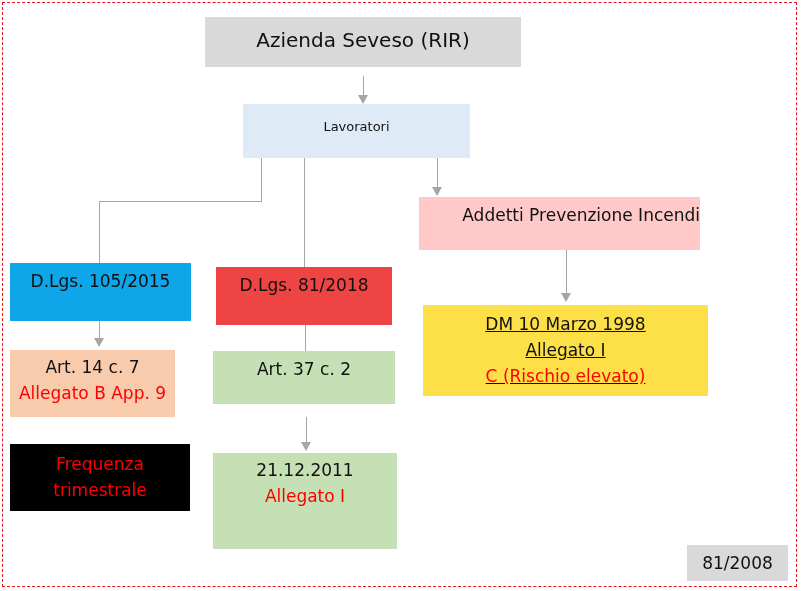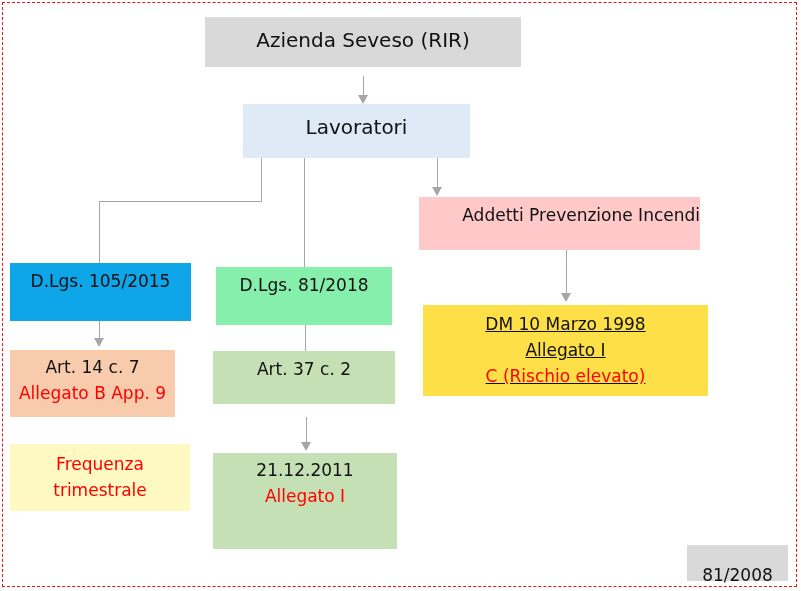--- a/index.html
+++ b/index.html
@@ -35,21 +35,21 @@
 <div class="line" style="left:306px;top:417px;width:1px;height:25px;"></div>
 <div class="arrow" style="left:301px;top:442px;"></div>
 
 <div class="line" style="left:566px;top:250px;width:1px;height:43px;"></div>
 <div class="arrow" style="left:561px;top:293px;"></div>
 
 <div class="box" style="left:205px;top:17px;width:316px;height:50px;background:#d9d9d9;font-size:20px;padding-top:10px;">
   <span>Azienda Seveso (RIR)</span>
 </div>
 
-<div class="box" style="left:243px;top:104px;width:227px;height:54px;background:#deeaf6;font-size:20px;padding-top:10px;">
+<div class="box" style="left:243px;top:104px;width:227px;height:54px;background:#deeaf6;font-size:13px;padding-top:10px;">
   <span>Lavoratori</span>
 </div>
 
 <div class="box" style="left:419px;top:197px;width:281px;height:53px;background:#ffc9c9;text-align:right;padding-left:12px;padding-top:5px;">
   <span>Addetti Prevenzione Incendi</span>
 </div>
 
 <div class="box" style="left:423px;top:305px;width:285px;height:91px;background:#fde047;padding-top:6px;text-decoration:underline;">
   <div>DM 10 Marzo 1998</div>
   <div>Allegato I</div>
@@ -58,33 +58,33 @@
 
 <div class="box" style="left:10px;top:263px;width:181px;height:58px;background:#0ea5e9;padding-top:5px;">
   <span>D.Lgs. 105/2015</span>
 </div>
 
 <div class="box" style="left:10px;top:350px;width:165px;height:67px;background:#f8cbad;padding-top:4px;">
   <div>Art. 14 c. 7</div>
   <div class="red">Allegato B App. 9</div>
 </div>
 
-<div class="box" style="left:10px;top:444px;width:180px;height:67px;background:#fef9c3;padding-top:7px;">
+<div class="box" style="left:10px;top:444px;width:180px;height:67px;background:#000000;padding-top:7px;">
   <div class="red">Frequenza</div>
   <div class="red">trimestrale</div>
 </div>
 
-<div class="box" style="left:216px;top:267px;width:176px;height:58px;background:#86efac;padding-top:5px;">
+<div class="box" style="left:216px;top:267px;width:176px;height:58px;background:#ef4444;padding-top:5px;">
   <span>D.Lgs. 81/2018</span>
 </div>
 
 <div class="box" style="left:213px;top:351px;width:182px;height:53px;background:#c5e0b4;padding-top:5px;">
   <span>Art. 37 c. 2</span>
 </div>
 
 <div class="box" style="left:213px;top:453px;width:184px;height:96px;background:#c5e0b4;padding-top:4px;">
   <div>21.12.2011</div>
   <div class="red">Allegato I</div>
 </div>
 
-<div class="box" style="left:687px;top:545px;width:101px;height:36px;background:#d9d9d9;padding-top:17px;">
+<div class="box" style="left:687px;top:545px;width:101px;height:36px;background:#d9d9d9;padding-top:5px;">
   <span>81/2008</span>
 </div>
 
 </body></html>

